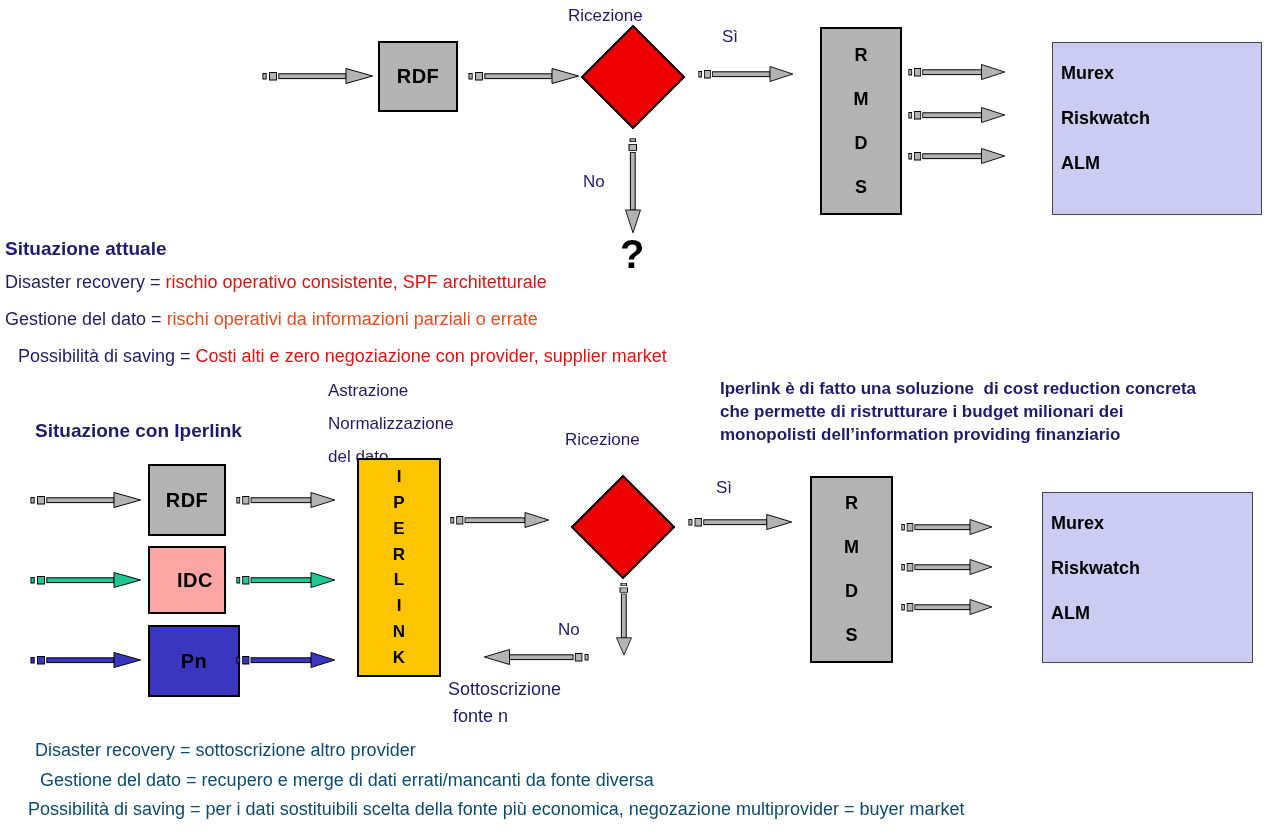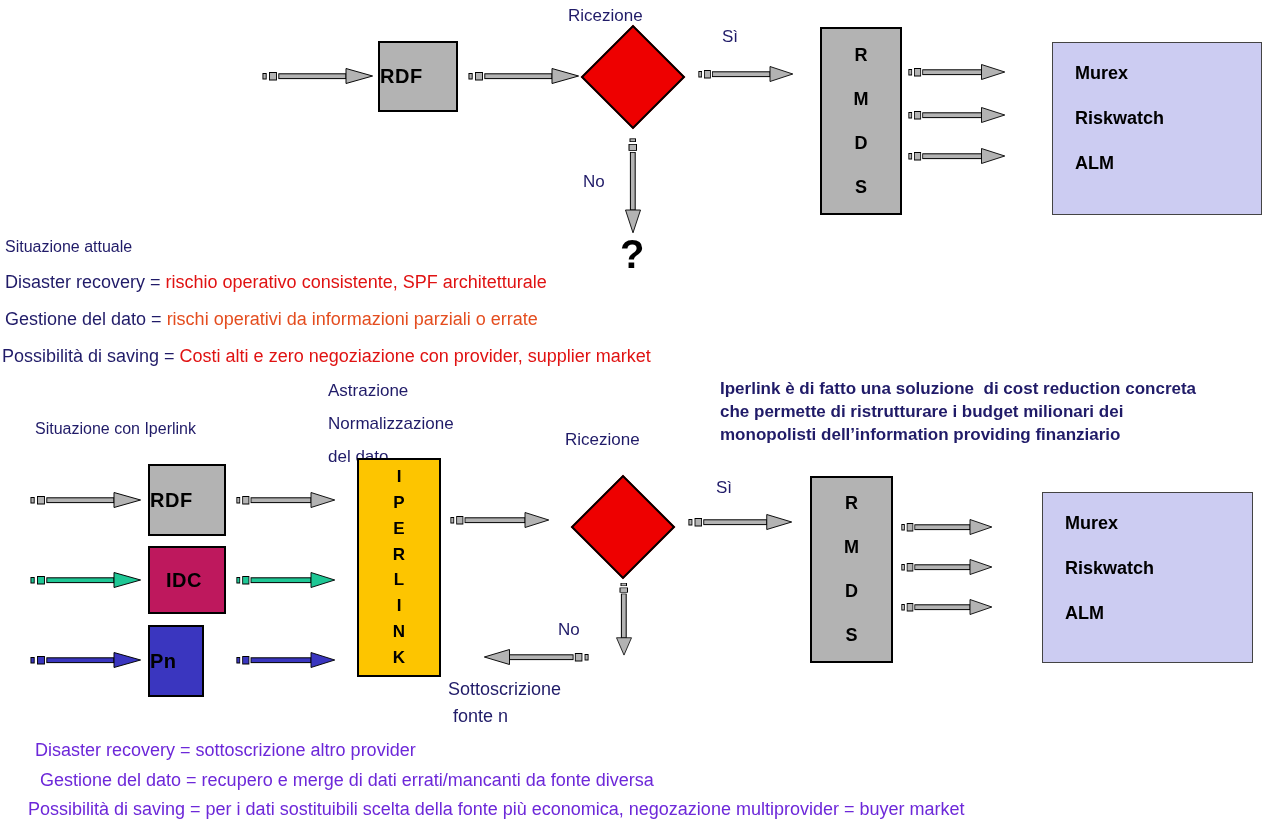--- a/index.html
+++ b/index.html
@@ -2,55 +2,55 @@
 <html><head>
 <meta charset="utf-8">
 <style>
   html,body{margin:0;padding:0;background:#fff;}
   #slide{
     position:relative;width:1280px;height:832px;background:#ffffff;
     font-family:"Liberation Sans", sans-serif;overflow:hidden;
   }
   
   .box{
-    position:absolute;border:2px solid #000;display:flex;align-items:center;
+    position:absolute;border:2px solid #000;display:flex;align-items:center;justify-content:center;
     font-weight:bold;color:#000;font-size:20px;letter-spacing:0.5px;box-sizing:border-box;
   }
   .gray{background:#b3b3b3;}
-  .teal{background:#be185d;padding-left:16px;}
+  .teal{background:#fca5a5;padding-left:16px;}
   .blue{background:#3a36bf;}
   .gold{background:#fdc500;}
   .vbox{
     position:absolute;border:2px solid #000;background:#b3b3b3;display:flex;flex-direction:column;
     align-items:center;justify-content:space-around;font-weight:bold;color:#000;font-size:18px;
     box-sizing:border-box;padding:4px 0;
   }
   .vbox.gold{background:#fdc500;font-size:17px;}
   .targets{
     position:absolute;background:#ccccf2;border:1px solid #444;box-sizing:border-box;
-    display:flex;flex-direction:column;padding:20px 0 0 22px;
+    display:flex;flex-direction:column;padding:20px 0 0 8px;
   }
   .targets .t{font-weight:bold;font-size:18px;color:#000;margin-bottom:24px;}
   .diamond{
     position:absolute;width:74px;height:74px;background:#ee0000;border:2px solid #000;
     transform:rotate(45deg);box-sizing:border-box;
   }
   .arrow{position:absolute;height:18px;color:#b3b3b3;overflow:visible;}
   .arrow.teal-a{color:#1fc795;}
   .arrow.blue-a{color:#3a36bf;}
   .arrow.vert{transform-origin:0 0;transform:rotate(90deg);}
   .arrow.flip{transform:scaleX(-1);}
   #arrow-shape rect, #arrow-shape polygon{fill:currentColor;stroke:#000;stroke-width:1;}
-  .h1{position:absolute;font-size:16px;font-weight:normal;color:#201b68;white-space:nowrap;}
+  .h1{position:absolute;font-size:19px;font-weight:bold;color:#201b68;white-space:nowrap;}
   .lbl{position:absolute;font-size:17px;color:#201b68;white-space:nowrap;}
   .defline{position:absolute;font-size:18px;white-space:nowrap;}
   .defline .k{color:#201b68;}
   .defline .v-red{color:#e01212;}
   .defline .v-orange{color:#e44d1f;}
-  .benefit{position:absolute;font-size:18px;color:#6d28d9;white-space:nowrap;}
+  .benefit{position:absolute;font-size:18px;color:#0c4a6e;white-space:nowrap;}
   .caption{position:absolute;font-size:17px;color:#201b68;white-space:pre-line;line-height:33px;}
   .note{
     position:absolute;font-size:17px;font-weight:bold;color:#201b68;line-height:23px;
     white-space:pre-wrap;width:592px;
   }
   .nobranch{position:absolute;font-size:18px;color:#201b68;white-space:pre-wrap;line-height:27px;}
   .qmark{position:absolute;font-size:40px;font-weight:bold;color:#000;line-height:1;}
   .center{text-align:left;}
 </style>
 </head>
@@ -119,21 +119,21 @@
   <div class="qmark" style="left:620px;top:234px">?</div>
 
   <div class="h1" style="left:5px;top:238px">Situazione attuale</div>
 
   <div class="defline" style="left:5px;top:309px">
     <span class="k">Gestione del dato = </span><span class="v-orange">rischi operativi da informazioni parziali o errate</span>
   </div>
   <div class="defline" style="left:5px;top:272px">
     <span class="k">Disaster recovery = </span><span class="v-red">rischio operativo consistente, SPF architetturale</span>
   </div>
-  <div class="defline" style="left:2px;top:346px">
+  <div class="defline" style="left:18px;top:346px">
     <span class="k">Possibilità di saving = </span><span class="v-red">Costi alti e zero negoziazione con provider, supplier market</span>
   </div>
 
   <div class="caption" style="left:328px;top:374px">Astrazione
 Normalizzazione
 del dato</div>
   <div class="h1" style="left:35px;top:420px">Situazione con Iperlink</div>
   <div class="note" style="left:720px;top:377px">Iperlink è di fatto una soluzione  di cost reduction concreta
 che permette di ristrutturare i budget milionari dei
 monopolisti dell’information providing finanziario</div>
@@ -148,21 +148,21 @@
   <svg class="arrow blue-a" style="left:30px;top:651px;width:112px" viewBox="0 0 120 18" preserveAspectRatio="none">
       <use href="#arrow-shape"></use>
     </svg>
 
   <div class="box gray" style="left:148px;top:464px;width:78px;height:72px">
     <span>RDF</span>
   </div>
   <div class="box teal" style="left:148px;top:546px;width:78px;height:68px">
     <span>IDC</span>
   </div>
-  <div class="box blue" style="left:148px;top:625px;width:56px;height:72px">
+  <div class="box blue" style="left:148px;top:625px;width:92px;height:72px">
     <span>Pn</span>
   </div>
 
   <svg class="arrow" style="left:236px;top:491px;width:100px" viewBox="0 0 120 18" preserveAspectRatio="none">
       <use href="#arrow-shape"></use>
     </svg>
   <svg class="arrow teal-a" style="left:236px;top:571px;width:100px" viewBox="0 0 120 18" preserveAspectRatio="none">
       <use href="#arrow-shape"></use>
     </svg>
   <svg class="arrow blue-a" style="left:236px;top:651px;width:100px" viewBox="0 0 120 18" preserveAspectRatio="none">

